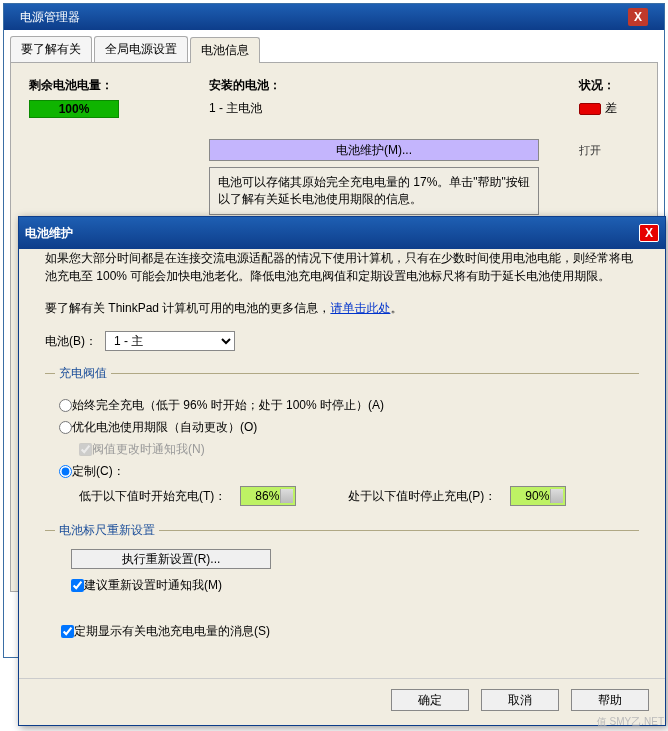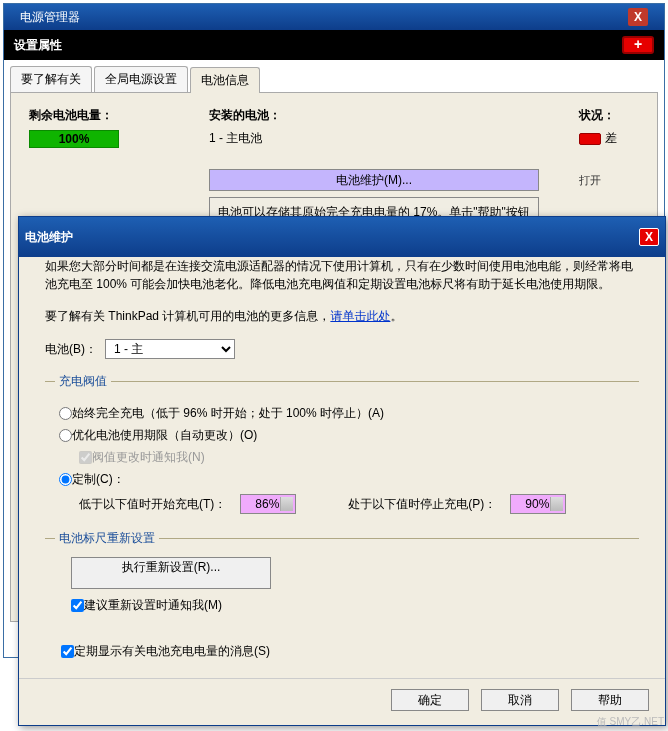--- a/index.html
+++ b/index.html
@@ -15,51 +15,47 @@
 .tab.active{background:#f1ede1;position:relative;top:1px}
 .tabbody{background:#f1ede1;border:1px solid #aaa;margin:0 6px 6px;padding:14px 18px;min-height:530px}
 .row{display:flex;gap:40px}
 .col{flex:1}
 .lbl{font-weight:bold;color:#000;margin-bottom:6px}
 .battbar{background:#0fb400;color:#000;font-weight:bold;width:90px;height:18px;text-align:center;border:1px solid #0a8a00;line-height:16px}
 .statusico{display:inline-block;width:22px;height:12px;background:#e60000;border:1px solid #900;border-radius:2px;margin-right:4px;vertical-align:middle}
 .maintbtn{display:block;width:330px;height:22px;border:1px solid #888;background:#c4b5fd;margin-top:22px;text-align:center;line-height:20px}
 .infobox{border:1px solid #888;background:#f0ede3;padding:6px 8px;margin-top:6px;width:330px}
 .dialog{position:absolute;left:18px;top:216px;width:648px;height:510px;border:1px solid #0d3d8a;background:#f1ede1;box-shadow:2px 2px 8px rgba(0,0,0,0.4);z-index:10}
-.dtitle{background:linear-gradient(#1e5fb3,#0d3d8a);color:#fff;height:40px;display:flex;justify-content:space-between;align-items:center;padding:16px 6px;font-weight:bold}
+.dtitle{background:linear-gradient(#1e5fb3,#0d3d8a);color:#fff;height:32px;display:flex;justify-content:space-between;align-items:center;padding:16px 6px;font-weight:bold}
 .dclose{width:20px;height:18px;background:#e60000;border:1px solid #fff;border-radius:2px;text-align:center;line-height:16px;font-weight:bold}
 .dbody{padding:0 26px}
 .para{line-height:1.5;margin-bottom:14px}
 .link{color:#0033cc;text-decoration:underline}
 .selrow{display:flex;align-items:center;gap:8px;margin-bottom:14px}
 select,input[type=text]{font-size:12px;height:20px;border:1px solid #888;background:#fff;padding:0 4px}
 fieldset{border:1px solid #b0a884;border-left:none;border-right:none;border-bottom:none;padding:10px 10px 6px;margin-bottom:10px}
 legend{color:#1a4d99;padding:0 4px}
 .r{display:flex;align-items:center;margin:5px 0 5px 4px}
 .r input[type=radio],.r input[type=checkbox]{margin:0}
 .r.dis{color:#999}
 .thresh{display:flex;align-items:center;gap:14px;margin:6px 0 0 24px}
-.spin{display:inline-flex;align-items:center;border:1px solid #888;background:#f0abfc;width:56px;height:20px;justify-content:flex-end;padding-right:16px;position:relative}
+.spin{display:inline-flex;align-items:center;border:1px solid #888;background:#bef264;width:56px;height:20px;justify-content:flex-end;padding-right:16px;position:relative}
 .spin::after{content:"";position:absolute;right:2px;top:2px;width:12px;height:14px;background:linear-gradient(#ddd,#bbb);border-left:1px solid #aaa}
-.longbtn{width:200px;height:32px;border:1px solid #888;background:#f0f0f0;text-align:center;line-height:18px;margin-left:16px}
+.longbtn{width:200px;height:20px;border:1px solid #888;background:#f0f0f0;text-align:center;line-height:18px;margin-left:16px}
 .btnrow{display:flex;justify-content:flex-end;gap:12px;padding:10px 16px;border-top:1px solid #ccc;position:absolute;bottom:4px;left:0;right:0}
 .dbtn{width:78px;height:22px;border:1px solid #888;background:#f0f0f0;text-align:center;line-height:20px}
 .watermark{position:absolute;right:4px;bottom:2px;font-size:10px;color:#bbb;z-index:20}
 </style>
 </head>
 <body>
 
 <div class="mainwin">
   <div class="mtitle">
     <span>电源管理器</span>
     <span class="x">X</span>
-  </div>
-  <div class="propbar">
-    <span>设置属性</span>
-    <span class="baticon"></span>
   </div>
   <div class="tabs">
     <div class="tab">要了解有关</div>
     <div class="tab">全局电源设置</div>
     <div class="tab active">电池信息</div>
   </div>
   <div class="tabbody">
     <div class="row">
       <div class="col">
         <div class="lbl">剩余电池电量：</div>

